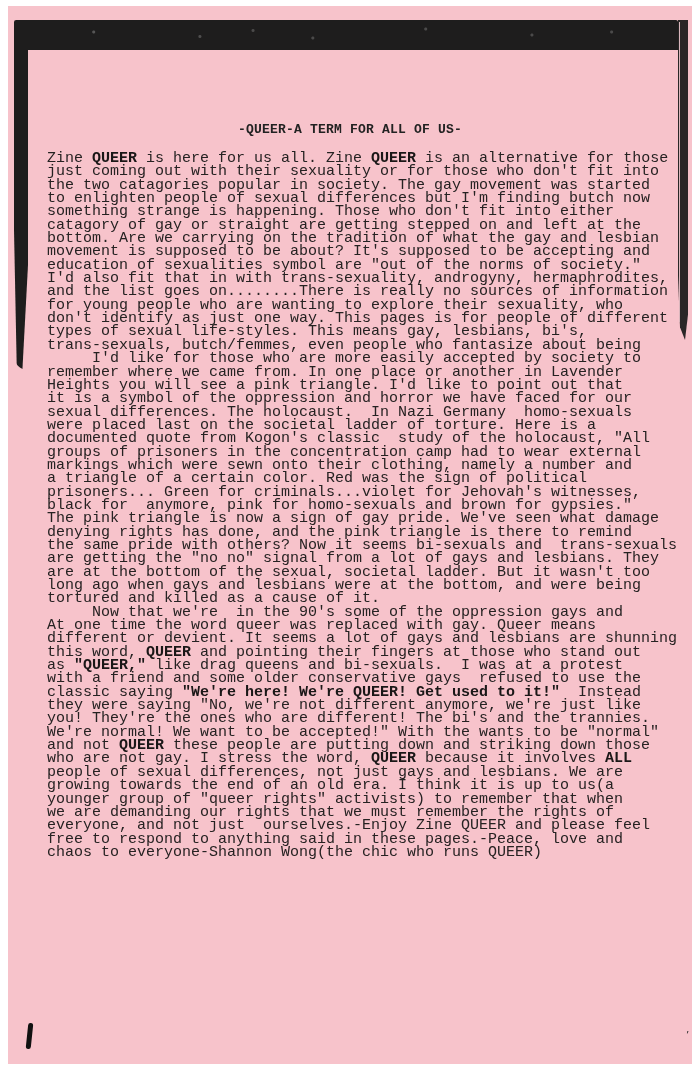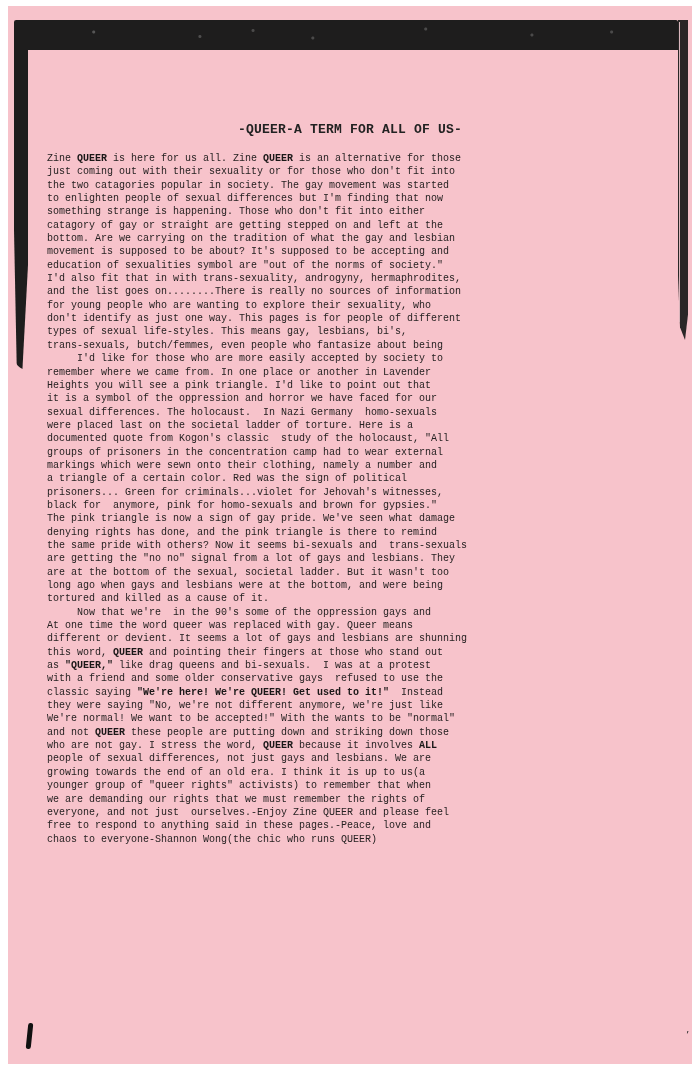--- a/index.html
+++ b/index.html
@@ -41,21 +41,21 @@
   }
   .title {
     position: absolute; left: 0; width: 700px; top: 122px; text-align: center;
     font-family: "Liberation Mono", "DejaVu Sans Mono", monospace;
     font-weight: bold; font-size: 13px; color: #222;
     letter-spacing: 0.2px;
   }
   .body {
     position: absolute; left: 47px; top: 152px; width: 640px;
     font-family: "Liberation Mono", "DejaVu Sans Mono", monospace;
-    font-size: 10px; line-height: 13.35px; color: #262222;
+    font-size: 15px; line-height: 13.35px; color: #262222;
   }
   .line { white-space: pre; height: 13.35px; }
   .line b { font-weight: bold; color: #1a1717; }
   .page-mark {
     position: absolute; left: 27px; top: 1023px; width: 5px; height: 26px;
     background: #111; border-radius: 3px; transform: rotate(6deg);
   }
   .corner-mark {
     position: absolute; left: 686px; top: 1030px;
     font-family: "DejaVu Sans", sans-serif; font-size: 10px; color: #333;
@@ -69,21 +69,21 @@
 <div class="left-stroke"></div>
 <div class="right-strip"></div>
 <div class="right-strip-line"></div>
 
 <div class="title">-QUEER-A TERM FOR ALL OF US-</div>
 
 <div class="body" id="body-text">
     <div class="line"><span>Zine </span><b>QUEER</b><span> is here for us all. Zine </span><b>QUEER</b><span> is an alternative for those</span></div>
     <div class="line"><span>just coming out with their sexuality or for those who don't fit into</span></div>
     <div class="line"><span>the two catagories popular in society. The gay movement was started</span></div>
-    <div class="line"><span>to enlighten people of sexual differences but I'm finding that now</span></div>
+    <div class="line"><span>to enlighten people of sexual differences but I'm finding butch now</span></div>
     <div class="line"><span>something strange is happening. Those who don't fit into either</span></div>
     <div class="line"><span>catagory of gay or straight are getting stepped on and left at the</span></div>
     <div class="line"><span>bottom. Are we carrying on the tradition of what the gay and lesbian</span></div>
     <div class="line"><span>movement is supposed to be about? It's supposed to be accepting and</span></div>
     <div class="line"><span>education of sexualities symbol are "out of the norms of society."</span></div>
     <div class="line"><span>I'd also fit that in with trans-sexuality, androgyny, hermaphrodites,</span></div>
     <div class="line"><span>and the list goes on........There is really no sources of information</span></div>
     <div class="line"><span>for young people who are wanting to explore their sexuality, who</span></div>
     <div class="line"><span>don't identify as just one way. This pages is for people of different</span></div>
     <div class="line"><span>types of sexual life-styles. This means gay, lesbians, bi's,</span></div>
@@ -108,20 +108,21 @@
     <div class="line"><span>long ago when gays and lesbians were at the bottom, and were being</span></div>
     <div class="line"><span>tortured and killed as a cause of it.</span></div>
     <div class="line"><span>     Now that we're  in the 90's some of the oppression gays and</span></div>
     <div class="line"><span>At one time the word queer was replaced with gay. Queer means</span></div>
     <div class="line"><span>different or devient. It seems a lot of gays and lesbians are shunning</span></div>
     <div class="line"><span>this word, </span><b>QUEER</b><span> and pointing their fingers at those who stand out</span></div>
     <div class="line"><span>as </span><b>"QUEER,"</b><span> like drag queens and bi-sexuals.  I was at a protest</span></div>
     <div class="line"><span>with a friend and some older conservative gays  refused to use the</span></div>
     <div class="line"><span>classic saying </span><b>"We're here! We're QUEER! Get used to it!"</b><span>  Instead</span></div>
     <div class="line"><span>they were saying "No, we're not different anymore, we're just like</span></div>
+    <div class="line"><span>you! They're the ones who are different! The bi's and the trannies.</span></div>
     <div class="line"><span>We're normal! We want to be accepted!" With the wants to be "normal"</span></div>
     <div class="line"><span>and not </span><b>QUEER</b><span> these people are putting down and striking down those</span></div>
     <div class="line"><span>who are not gay. I stress the word, </span><b>QUEER</b><span> because it involves </span><b>ALL</b></div>
     <div class="line"><span>people of sexual differences, not just gays and lesbians. We are</span></div>
     <div class="line"><span>growing towards the end of an old era. I think it is up to us(a</span></div>
     <div class="line"><span>younger group of "queer rights" activists) to remember that when</span></div>
     <div class="line"><span>we are demanding our rights that we must remember the rights of</span></div>
     <div class="line"><span>everyone, and not just  ourselves.-Enjoy Zine QUEER and please feel</span></div>
     <div class="line"><span>free to respond to anything said in these pages.-Peace, love and</span></div>
     <div class="line"><span>chaos to everyone-Shannon Wong(the chic who runs QUEER)</span></div>

